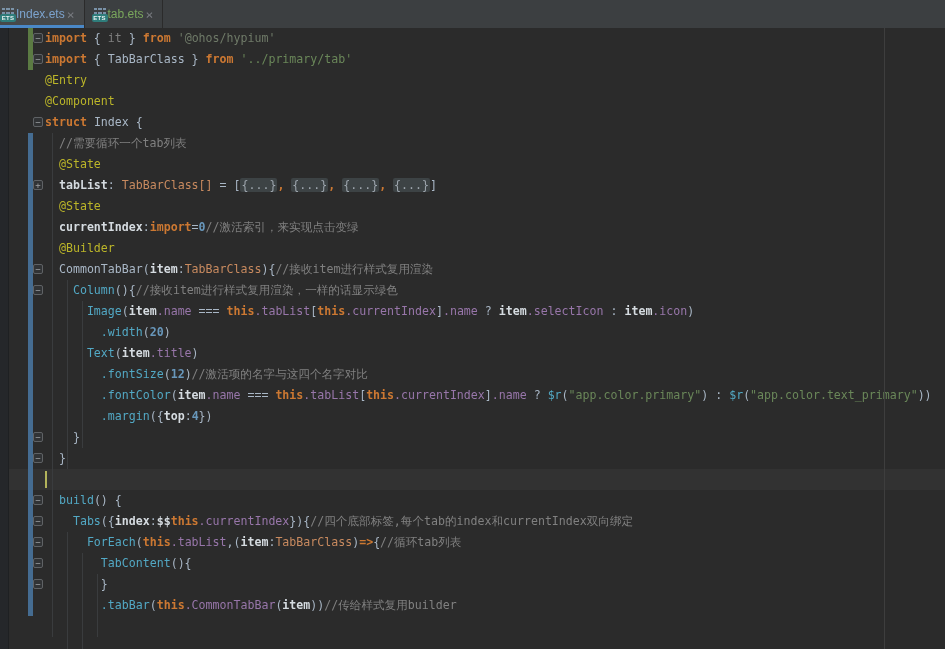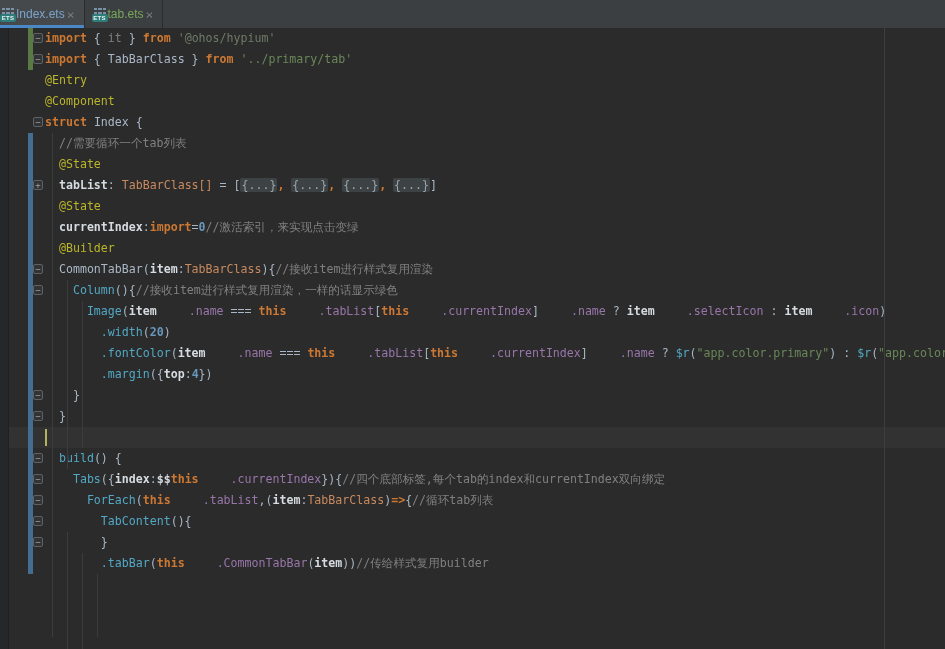--- a/index.html
+++ b/index.html
@@ -70,21 +70,21 @@
     box-sizing:border-box;cursor:pointer;
   }
   .code{white-space:pre;flex:1;color:var(--pln,#A9B7C6);}
   .tok{white-space:pre;}
   .kw{color:var(--kw,#CC7832);font-weight:bold;}
   .ann{color:var(--ann,#BBB529);}
   .str{color:var(--str,#6A8759);}
   .strd{color:var(--strd,#6F7A68);}
   .cmt{color:var(--cmt,#808080);}
   .num{color:var(--num,#6897BB);font-weight:bold;}
-  .prop{color:var(--prop,#9876AA);margin-left:32px;}
+  .prop{color:var(--prop,#9876AA);}
   .fn{color:var(--fn,#52A8C4);}
   .typ{color:var(--typ,#C88A5F);}
   .def{color:var(--def,#D5DBE0);font-weight:bold;}
   .pln{color:var(--pln,#A9B7C6);}
   .dim{color:var(--dim,#7F7F7F);}
   .fold{
     background:var(--fold_bg,#3D4345);color:#9DA5AD;border-radius:2px;
     padding:0 1px;
   }
   .caret{
@@ -215,20 +215,32 @@
     <div class="row">
       <div class="gut">
         <div class="vcs mod"></div>
       </div>
       <div class="code"><span class="tok pln">        </span><span class="tok fn">.width</span><span class="tok pln">(</span><span class="tok num">20</span><span class="tok pln">)</span></div>
     </div>
     <div class="row">
       <div class="gut">
         <div class="vcs mod"></div>
       </div>
+      <div class="code"><span class="tok pln">      </span><span class="tok fn">Text</span><span class="tok pln">(</span><span class="tok def">item</span><span class="tok prop">.title</span><span class="tok pln">)</span></div>
+    </div>
+    <div class="row">
+      <div class="gut">
+        <div class="vcs mod"></div>
+      </div>
+      <div class="code"><span class="tok pln">        </span><span class="tok fn">.fontSize</span><span class="tok pln">(</span><span class="tok num">12</span><span class="tok pln">)</span><span class="tok cmt">//激活项的名字与这四个名字对比</span></div>
+    </div>
+    <div class="row">
+      <div class="gut">
+        <div class="vcs mod"></div>
+      </div>
       <div class="code"><span class="tok pln">        </span><span class="tok fn">.fontColor</span><span class="tok pln">(</span><span class="tok def">item</span><span class="tok prop">.name</span><span class="tok pln"> === </span><span class="tok kw">this</span><span class="tok prop">.tabList</span><span class="tok pln">[</span><span class="tok kw">this</span><span class="tok prop">.currentIndex</span><span class="tok pln">]</span><span class="tok prop">.name</span><span class="tok pln"> ? </span><span class="tok fn">$r</span><span class="tok pln">(</span><span class="tok str">"app.color.primary"</span><span class="tok pln">)</span><span class="tok pln"> : </span><span class="tok fn">$r</span><span class="tok pln">(</span><span class="tok str">"app.color.text_primary"</span><span class="tok pln">))</span></div>
     </div>
     <div class="row">
       <div class="gut">
         <div class="vcs mod"></div>
       </div>
       <div class="code"><span class="tok pln">        </span><span class="tok fn">.margin</span><span class="tok pln">({</span><span class="tok def">top</span><span class="tok pln">:</span><span class="tok num">4</span><span class="tok pln">})</span></div>
     </div>
     <div class="row">
       <div class="gut">

